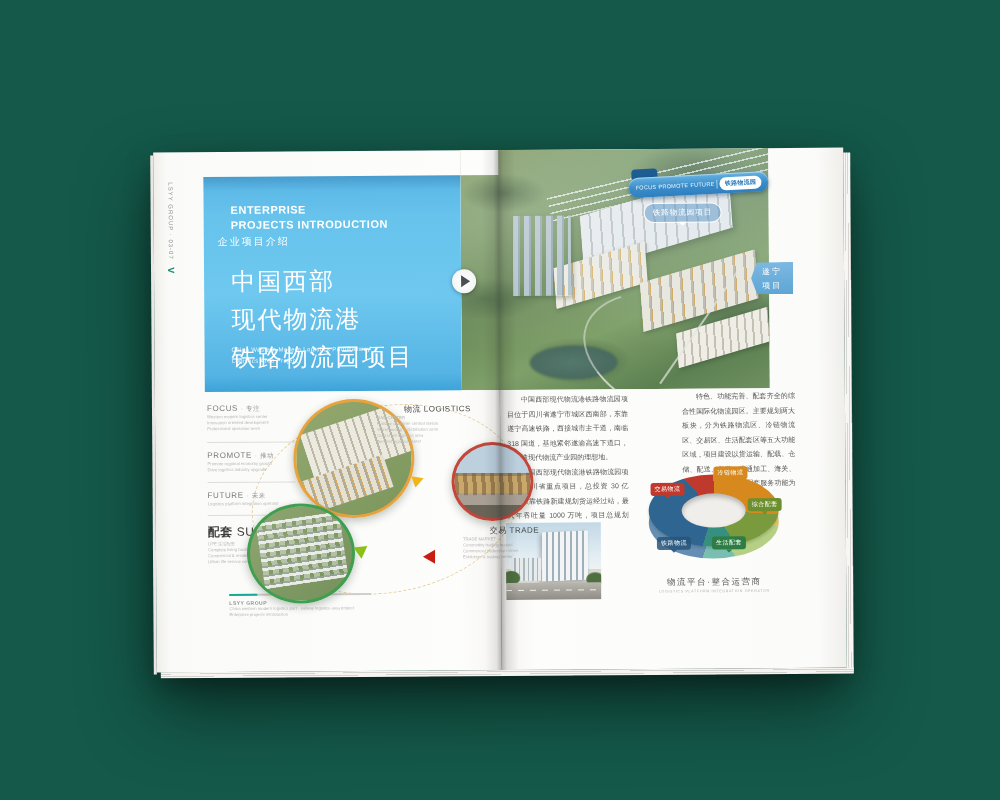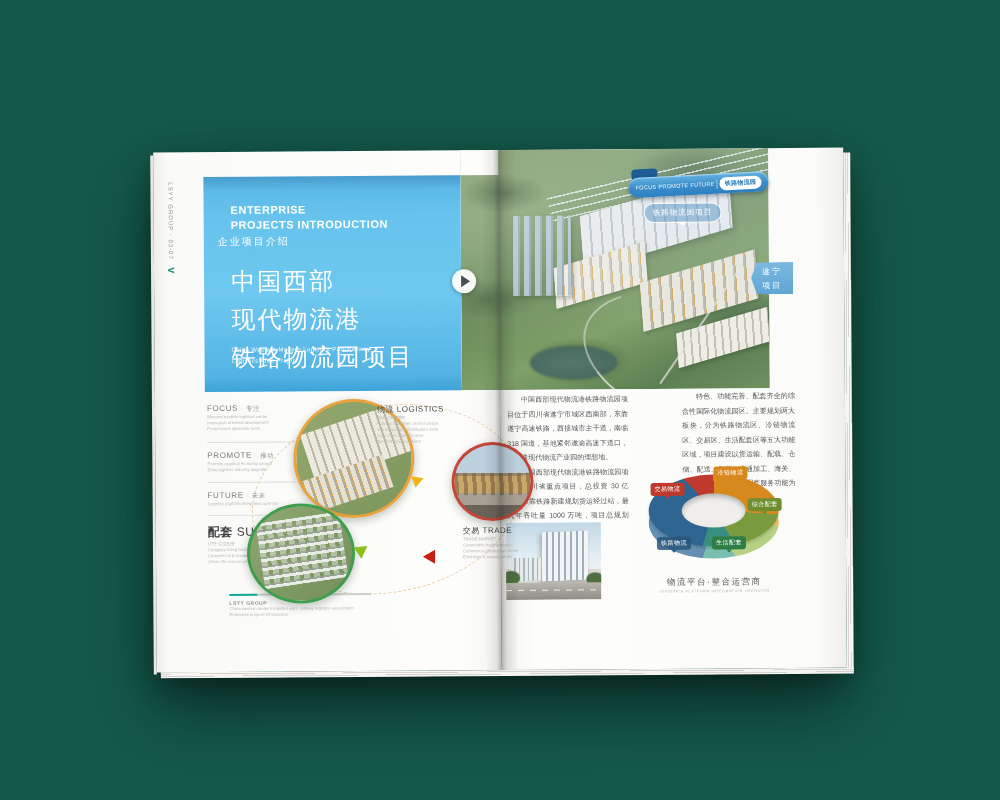--- a/index.html
+++ b/index.html
@@ -143,21 +143,21 @@
   .arc-red{right:0;top:8px;width:58px;height:56px;transform:rotate(30deg);
       border-top-color:#e04828;border-right-color:#c81d10;}
   .arc-green{left:6px;bottom:2px;width:60px;height:54px;transform:rotate(12deg);
       border-bottom-color:#8cbf18;border-left-color:#aed438;}
   .ah{position:absolute;width:0;height:0;border-style:solid;}
   .ah-yellow{top:-1px;right:26px;border-width:0 6px 11px 6px;border-color:transparent transparent #f2b416 transparent;transform:rotate(70deg);}
   .ah-red{bottom:6px;right:12px;border-width:12px 7px 0 7px;border-color:#c81d10 transparent transparent transparent;transform:rotate(-30deg);}
   .ah-green{bottom:14px;left:-3px;border-width:7px 12px 7px 0;border-color:transparent #8cbf18 transparent transparent;transform:rotate(25deg);}
 
   .fig-label{position:absolute;z-index:11;}
-  .fig-label .t{font-size:8px;color:#4a4a4a;letter-spacing:.5px;}
+  .fig-label .t{font-size:8px;color:#4a4a4a;letter-spacing:.5px;margin-left:27px;}
   .lab-logistics{left:222px;top:253px;width:95px;}
   .lab-trade{left:307px;top:375px;width:80px;}
 
   .footer-rule{position:absolute;left:73px;top:442px;width:142px;height:2px;background:#cfcecb;z-index:8;}
   .footer-rule::before{content:"";position:absolute;left:0;top:0;width:28px;height:2px;background:#15ab97;}
   .footer-text{position:absolute;left:73px;top:448px;width:170px;z-index:8;}
   .footer-text .brand{font-size:5px;font-weight:bold;color:#8f8f8d;letter-spacing:.5px;}
 
   
   .col{position:absolute;font-size:7px;line-height:14.5px;color:#575757;text-align:justify;z-index:8;}

